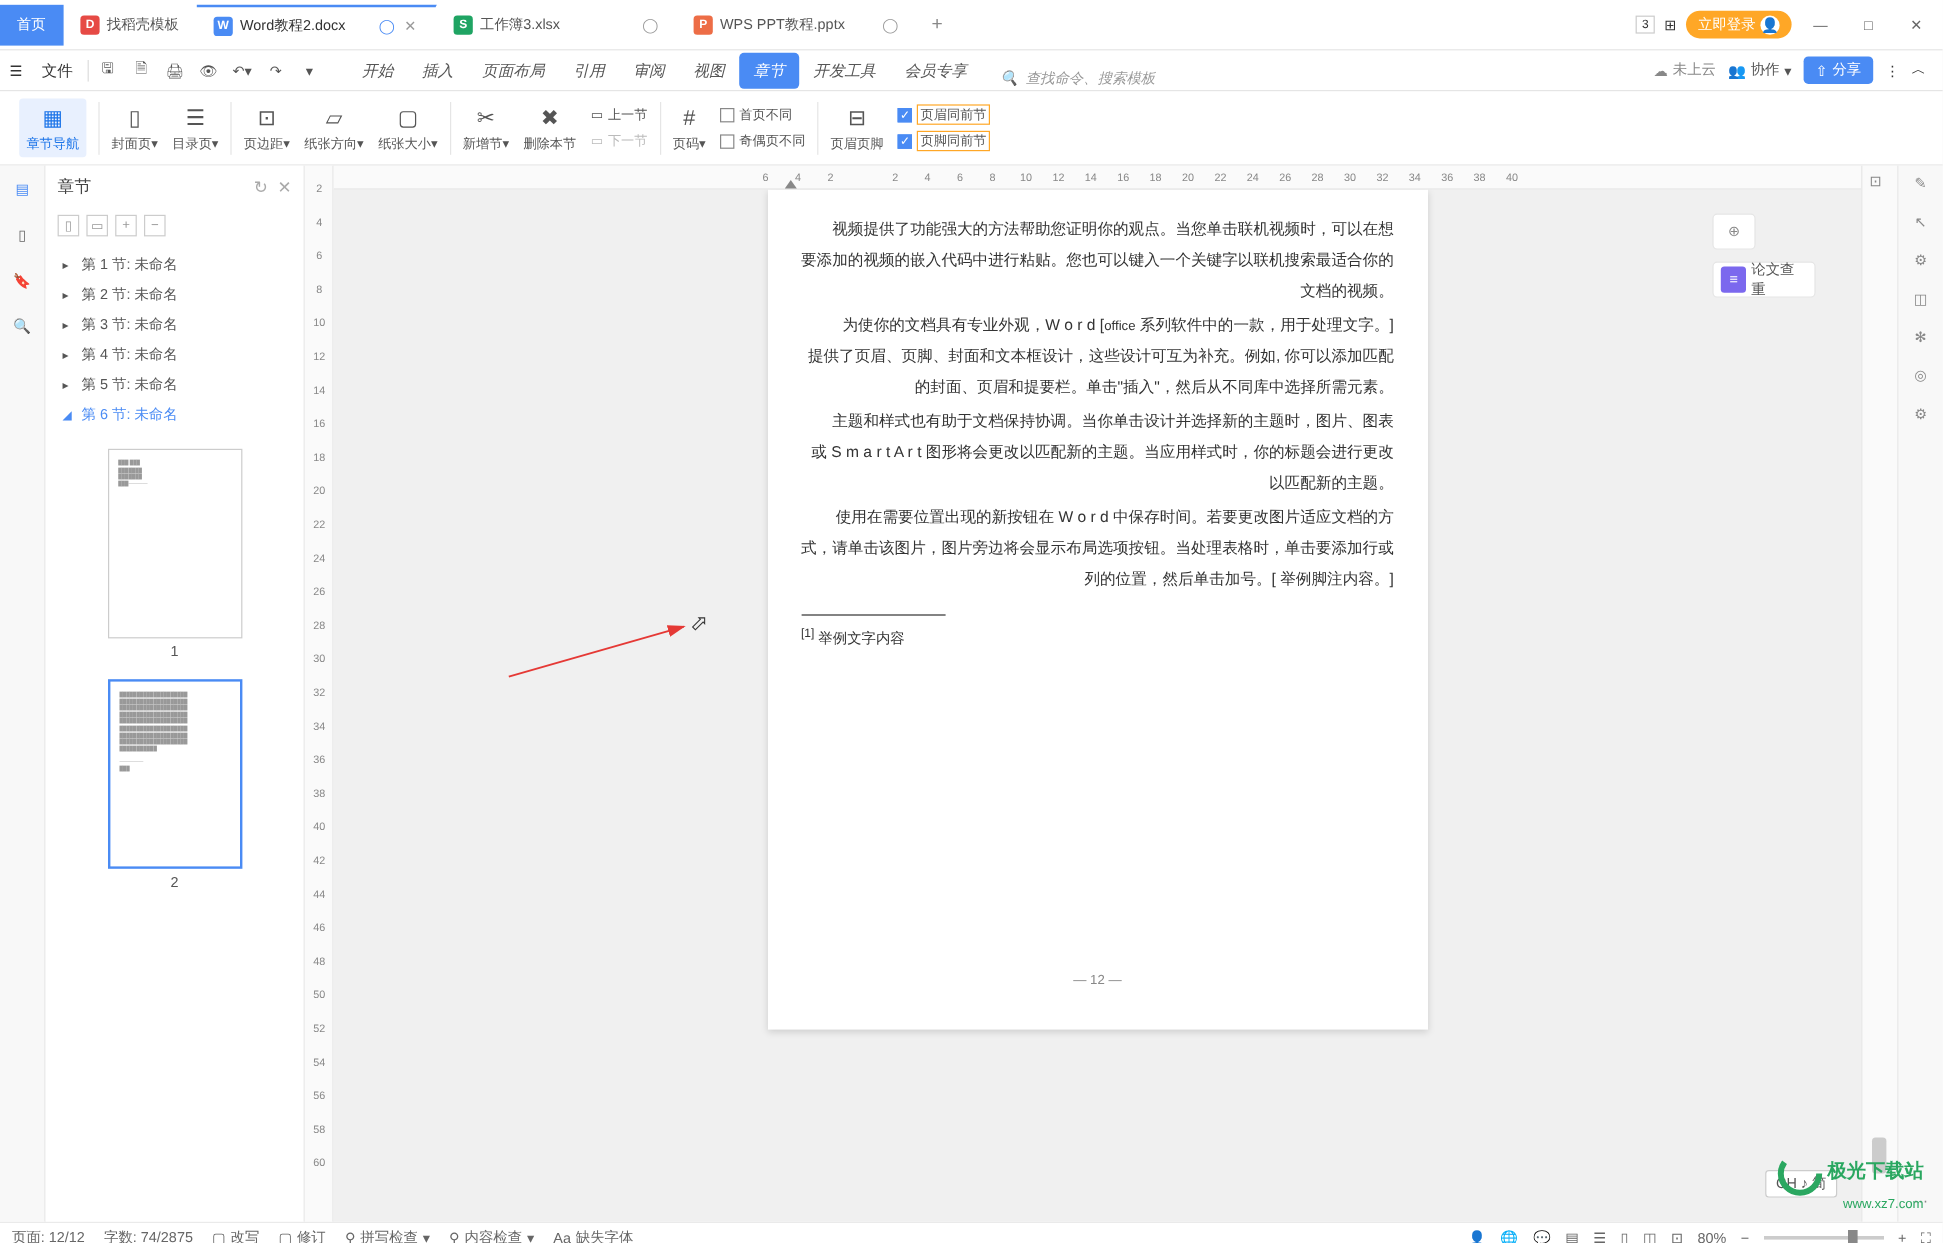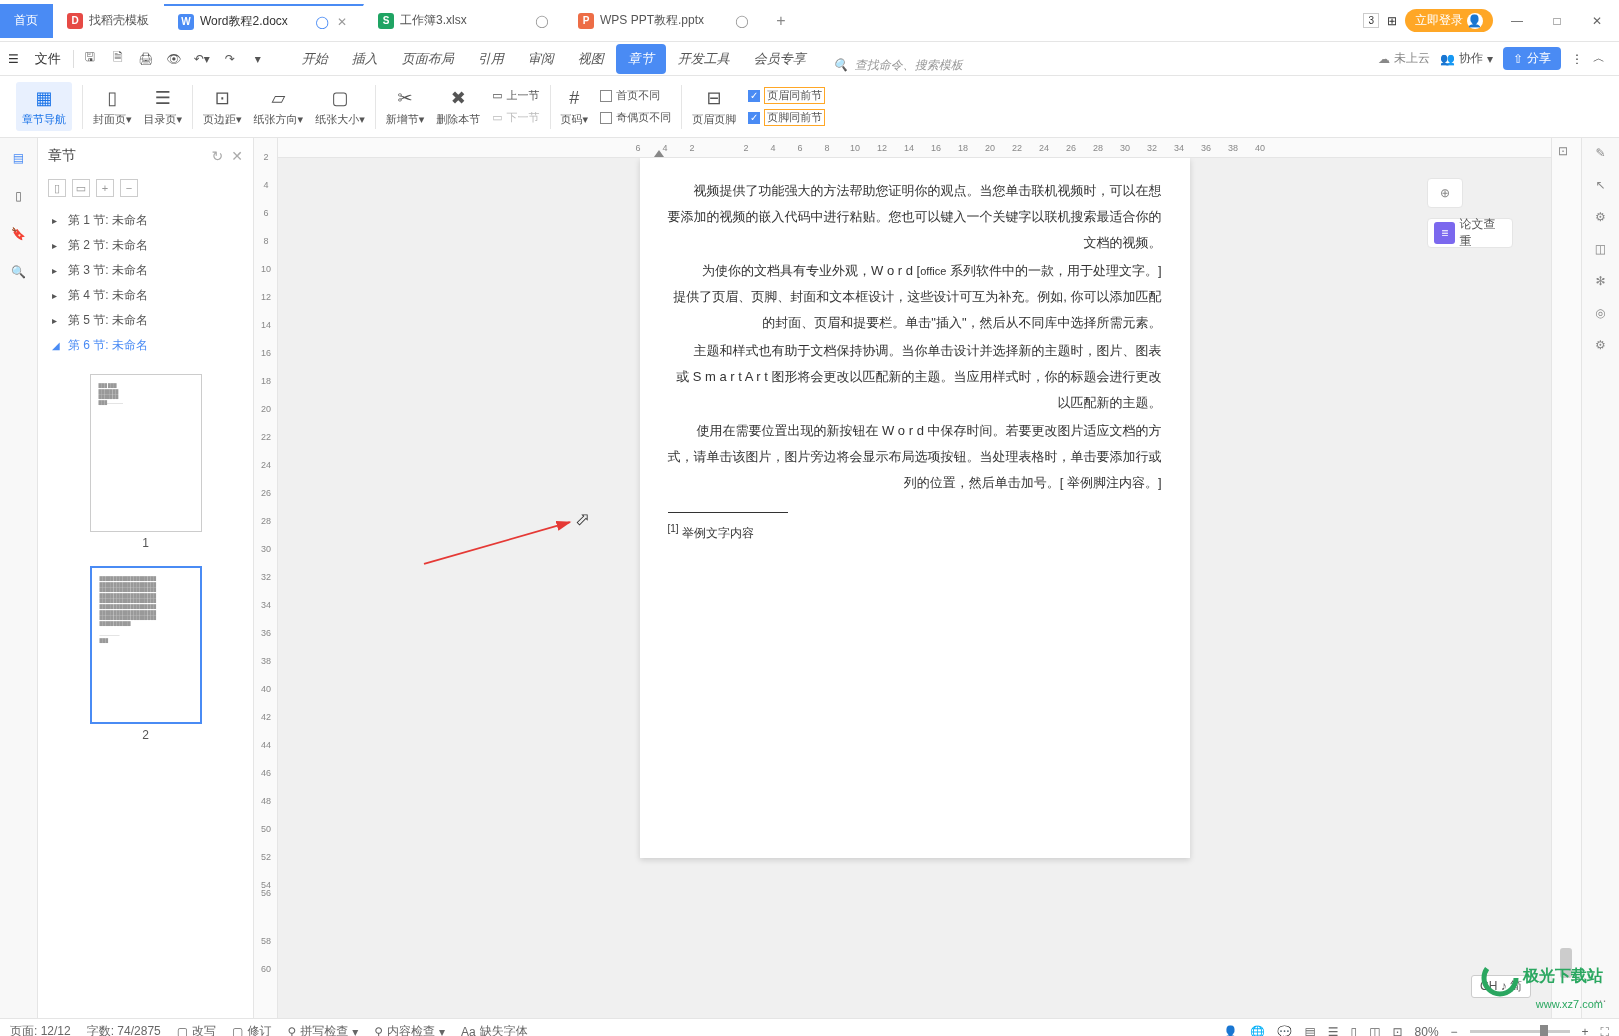--- a/index.html
+++ b/index.html
@@ -351,21 +351,21 @@
       <div class="tick" style="top:490px">36</div>
       <div class="tick" style="top:518px">38</div>
       <div class="tick" style="top:546px">40</div>
       <div class="tick" style="top:574px">42</div>
       <div class="tick" style="top:602px">44</div>
       <div class="tick" style="top:630px">46</div>
       <div class="tick" style="top:658px">48</div>
       <div class="tick" style="top:686px">50</div>
       <div class="tick" style="top:714px">52</div>
       <div class="tick" style="top:742px">54</div>
-      <div class="tick" style="top:750px">56</div>
+      <div class="tick" style="top:770px">56</div>
       <div class="tick" style="top:798px">58</div>
       <div class="tick" style="top:826px">60</div>
   </div>
 
   <div class="doc-area">
     <div class="ruler-h">
       <span>6</span>
         <span>4</span>
         <span>2</span>
         <span></span>
@@ -392,20 +392,21 @@
       <div class="indent-marker"></div>
     </div>
     <div class="doc-scroll">
       <div class="page">
         <p>视频提供了功能强大的方法帮助您证明你的观点。当您单击联机视频时，可以在想要添加的视频的嵌入代码中进行粘贴。您也可以键入一个关键字以联机搜索最适合你的文档的视频。</p>
         <p><span>为使你的文档具有专业外观，W o r d [</span><span style="font-size:11px">office</span><span> 系列软件中的一款，用于处理文字。]    提供了页眉、页脚、封面和文本框设计，这些设计可互为补充。例如, 你可以添加匹配的封面、页眉和提要栏。单击"插入"，然后从不同库中选择所需元素。</span></p>
         <p>主题和样式也有助于文档保持协调。当你单击设计并选择新的主题时，图片、图表或   S m a r t A r t    图形将会更改以匹配新的主题。当应用样式时，你的标题会进行更改以匹配新的主题。</p>
         <p>使用在需要位置出现的新按钮在   W o r d 中保存时间。若要更改图片适应文档的方式，请单击该图片，图片旁边将会显示布局选项按钮。当处理表格时，单击要添加行或列的位置，然后单击加号。[ 举例脚注内容。]</p>
         <div class="footnote-sep"></div>
         <div class="footnote"><sup>[1]</sup><span> 举例文字内容</span></div>
+        <div class="page-num">— 12 —</div>
       </div>
     </div>
     <svg class="arrow-annotation" viewBox="0 0 190 60">
       <defs>
           <marker id="ah" markerWidth="10" markerHeight="10" refX="8" refY="3" orient="auto">
             <path d="M0,0 L0,6 L9,3 z" fill="#e53935"></path>
           </marker>
         </defs>
       <line x1="5" y1="55" x2="180" y2="5" stroke="#e53935" stroke-width="2" marker-end="url(#ah)"></line>
     </svg>

